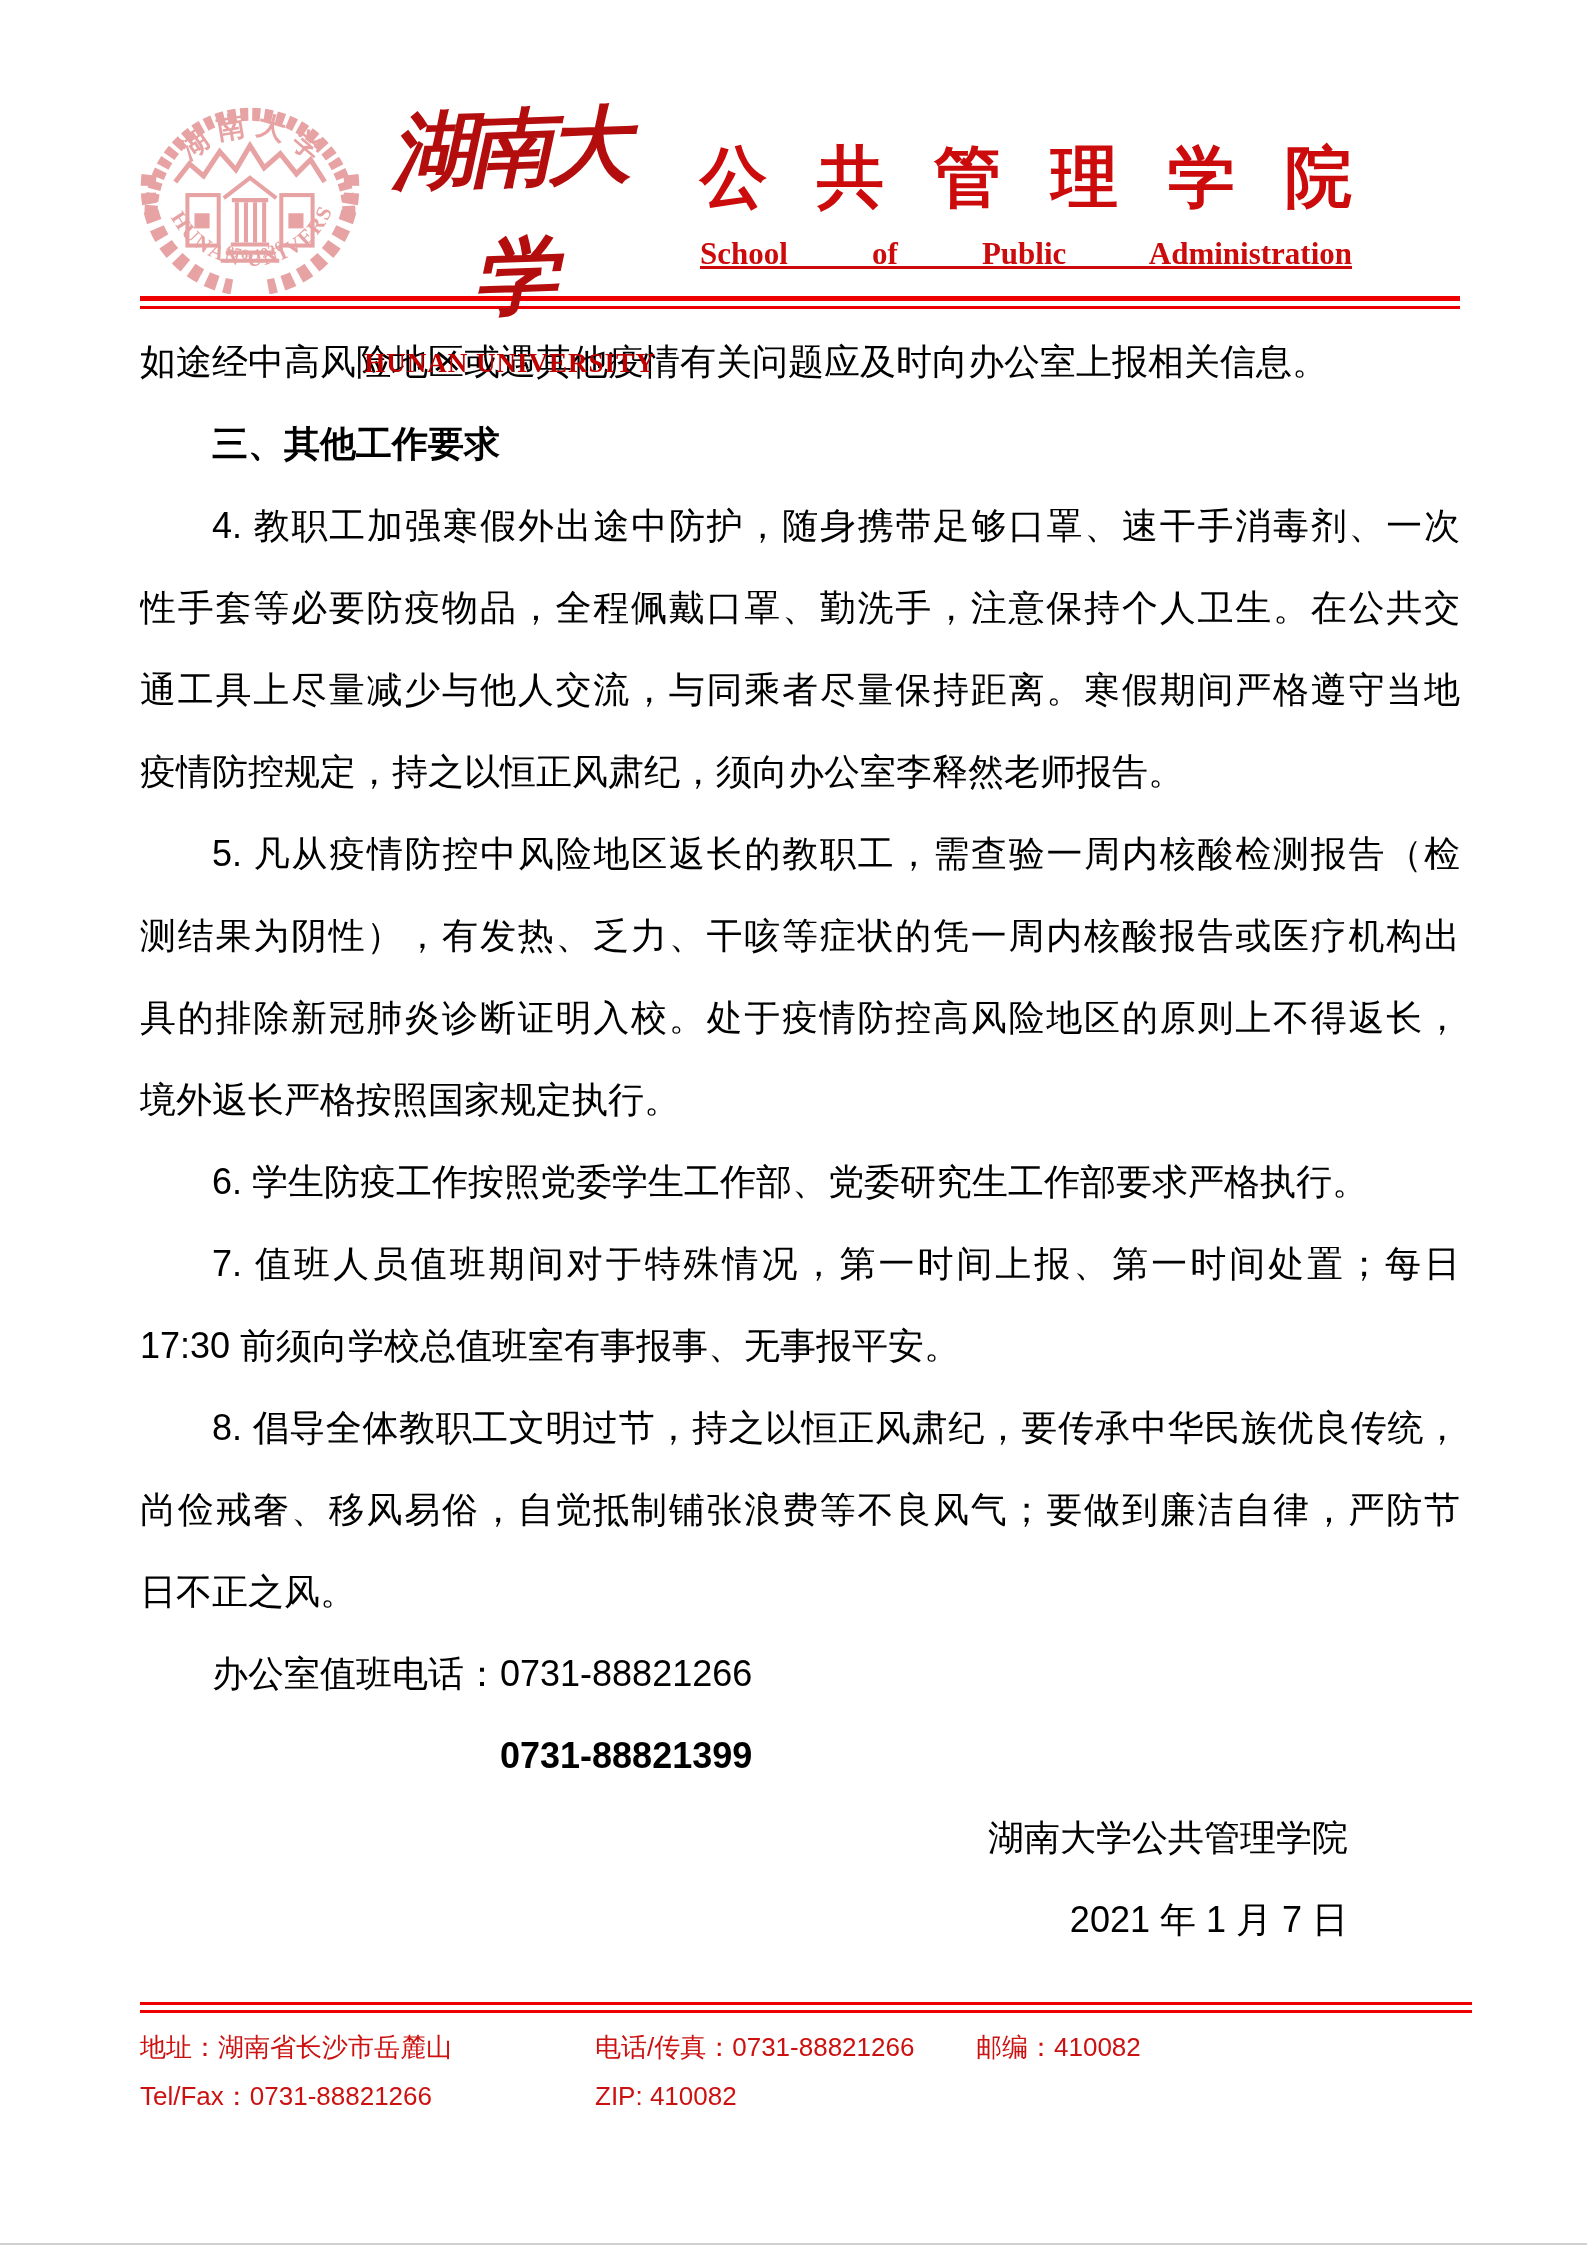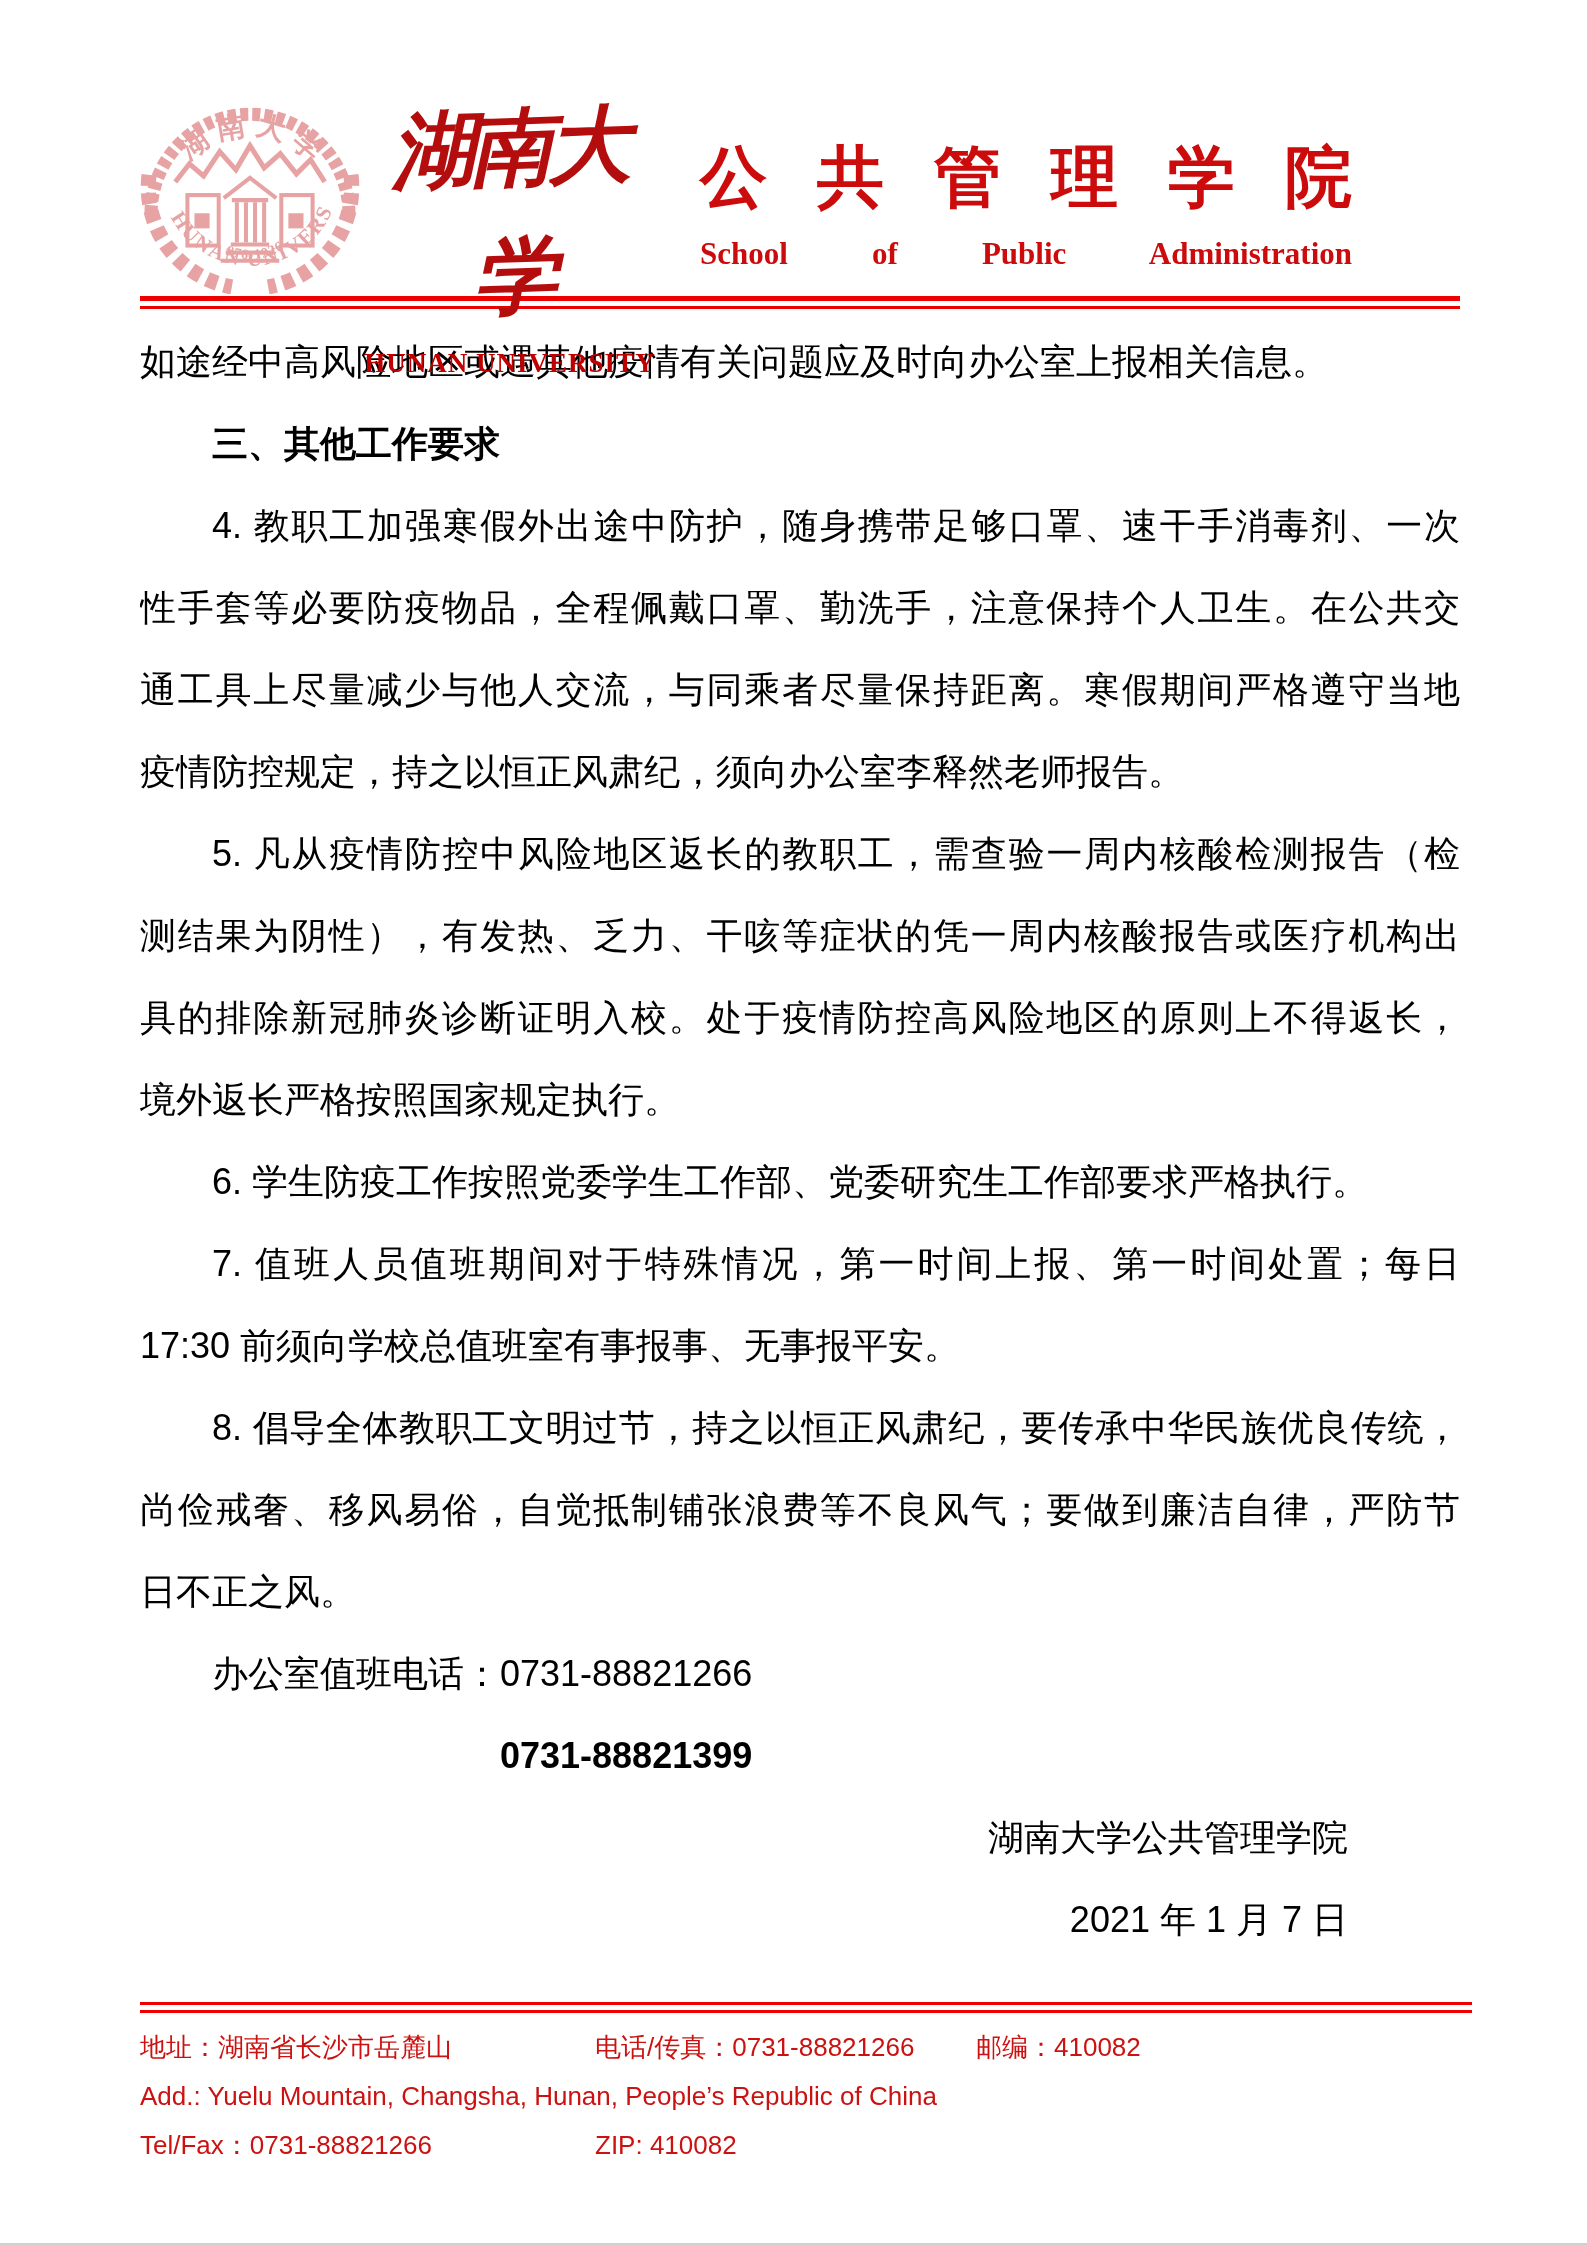--- a/index.html
+++ b/index.html
@@ -26,21 +26,21 @@
   }
   .head-right { position:absolute; left:560px; top:76px; width:652px; }
   .school-cn {
     font-family:"Liberation Serif", serif; font-weight:600;
     font-size:67px; line-height:70px; color:#cc0c0c;
     text-align:justify; text-align-last:justify;
   }
   .school-en {
     margin-top:24px; font-family:"Liberation Serif", serif; font-weight:bold;
     font-size:31px; color:#cc0c0c;
-    text-align:justify; text-align-last:justify;
+    text-align:justify; text-align-last:justify;text-decoration:underline;
   }
   .rule-thick { height:5px; background:#ee0000; margin-top:4px; }
   .rule-gap   { height:5px; }
   .rule-thin  { height:3px; background:#ee0000; }
 
   
   main { margin-top:12px; font-size:36px; color:#000; }
   .ln { height:82px; line-height:82px; white-space:nowrap; overflow:visible; }
   .j  { white-space:normal; text-align:justify; text-align-last:justify; overflow:hidden; }
   .ind { text-indent:72px; }
@@ -150,23 +150,20 @@
     <div class="f-rule"></div>
     <div class="f-gap"></div>
     <div class="f-rule"></div>
     <div class="f-text">
       <div class="frow">
         <span class="fc1">地址：湖南省长沙市岳麓山</span>
         <span class="fc2">电话/传真：0731-88821266</span>
         <span class="fc3">邮编：410082</span>
       </div>
       <div class="frow">
-        <span>Add.: Yuelu Mountain, Changsha, Hunan, People’s Republic of China</span>
-      </div>
-      <div class="frow">
         <span class="fc1">Tel/Fax：0731-88821266</span>
         <span class="fc3">ZIP: 410082</span>
       </div>
     </div>
   </footer>
 
   <div class="page-edge"></div>
 </div>
 
 </body></html>

